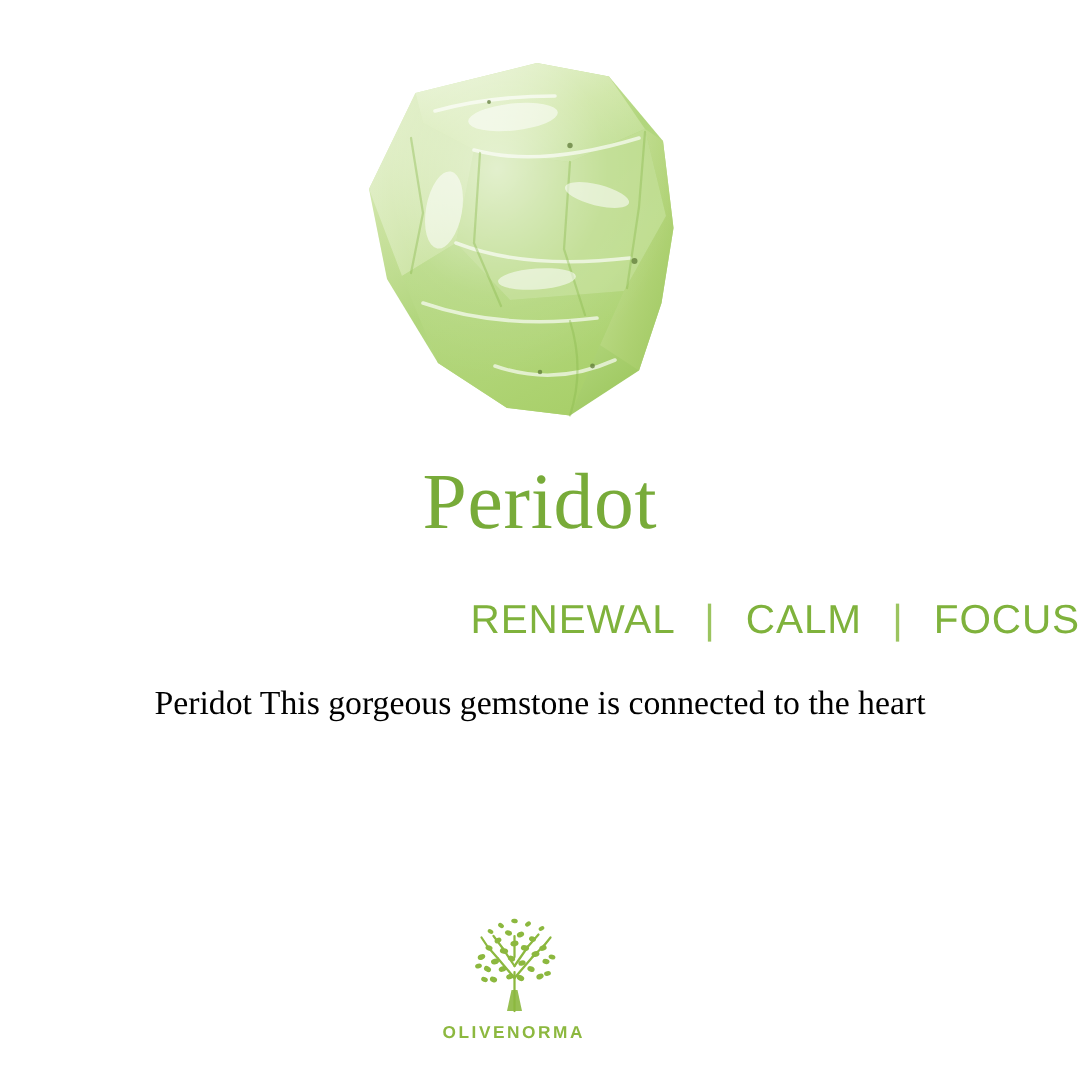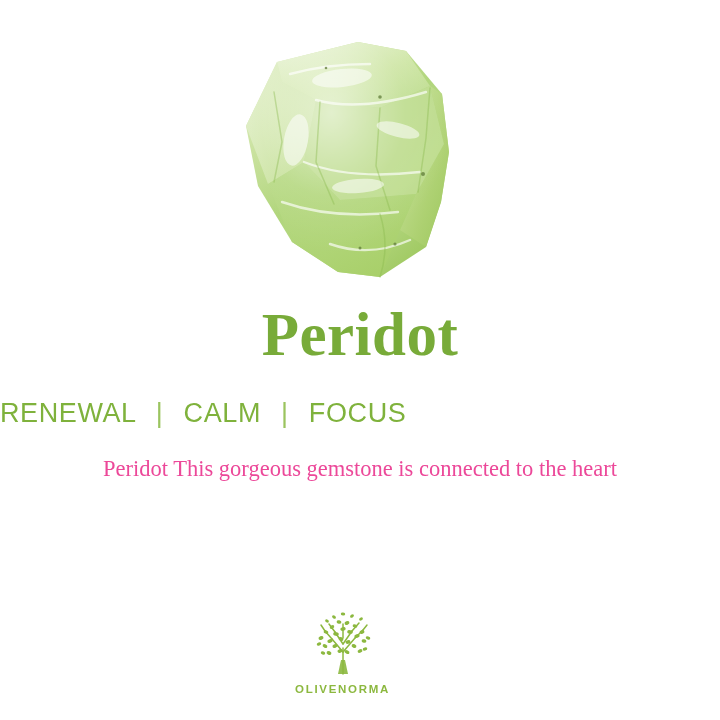--- a/index.html
+++ b/index.html
@@ -35,34 +35,34 @@
   }
 
   
   .title {
     position: absolute;
     left: 0;
     top: 303px;
     width: 720px;
     text-align: center;
     font-family: "Liberation Serif", serif;
-    font-weight: 700;
-    font-size: 61px;
+    font-weight: 400;
+    font-size: 53px;
     line-height: 64px;
     letter-spacing: 0.5px;
     color: #78ab39;
   }
 
   
   .tagline {
     position: absolute;
     left: 0;
     top: 398px;
     width: 720px;
-    text-align: left;
+    text-align: right;
     font-family: "Liberation Sans", sans-serif;
     font-weight: 400;
     font-size: 27px;
     line-height: 30px;
     letter-spacing: 0.6px;
     color: #7fb23c;
     white-space: nowrap;
   }
   .tagline .sep {
     display: inline-block;
@@ -74,21 +74,21 @@
   
   .desc {
     position: absolute;
     left: 18px;
     top: 447px;
     width: 684px;
     text-align: center;
     font-family: "Liberation Serif", serif;
     font-size: 22.5px;
     line-height: 43px;
-    color: #ec4899;
+    color: #000000;
   }
   .desc-line { display: block; white-space: nowrap; }
 
   
   .logo {
     position: absolute;
     left: 0;
     top: 608px;
     width: 685px;
     text-align: center;

